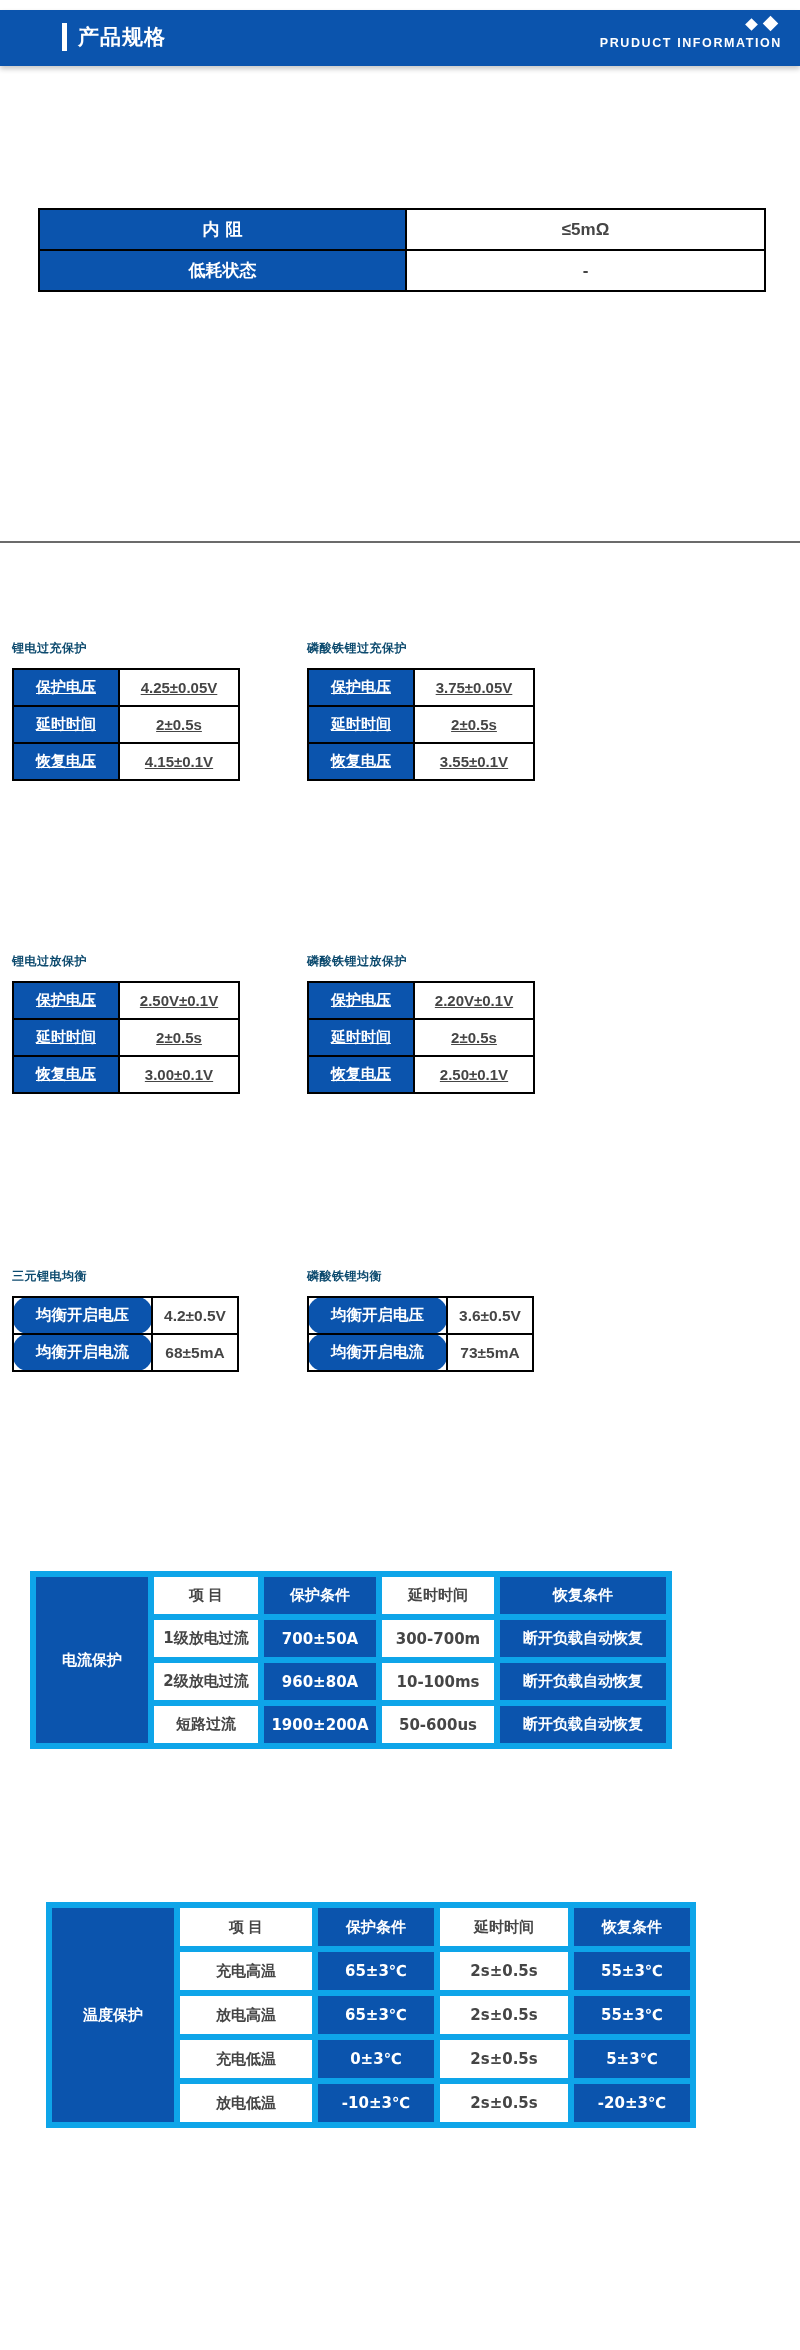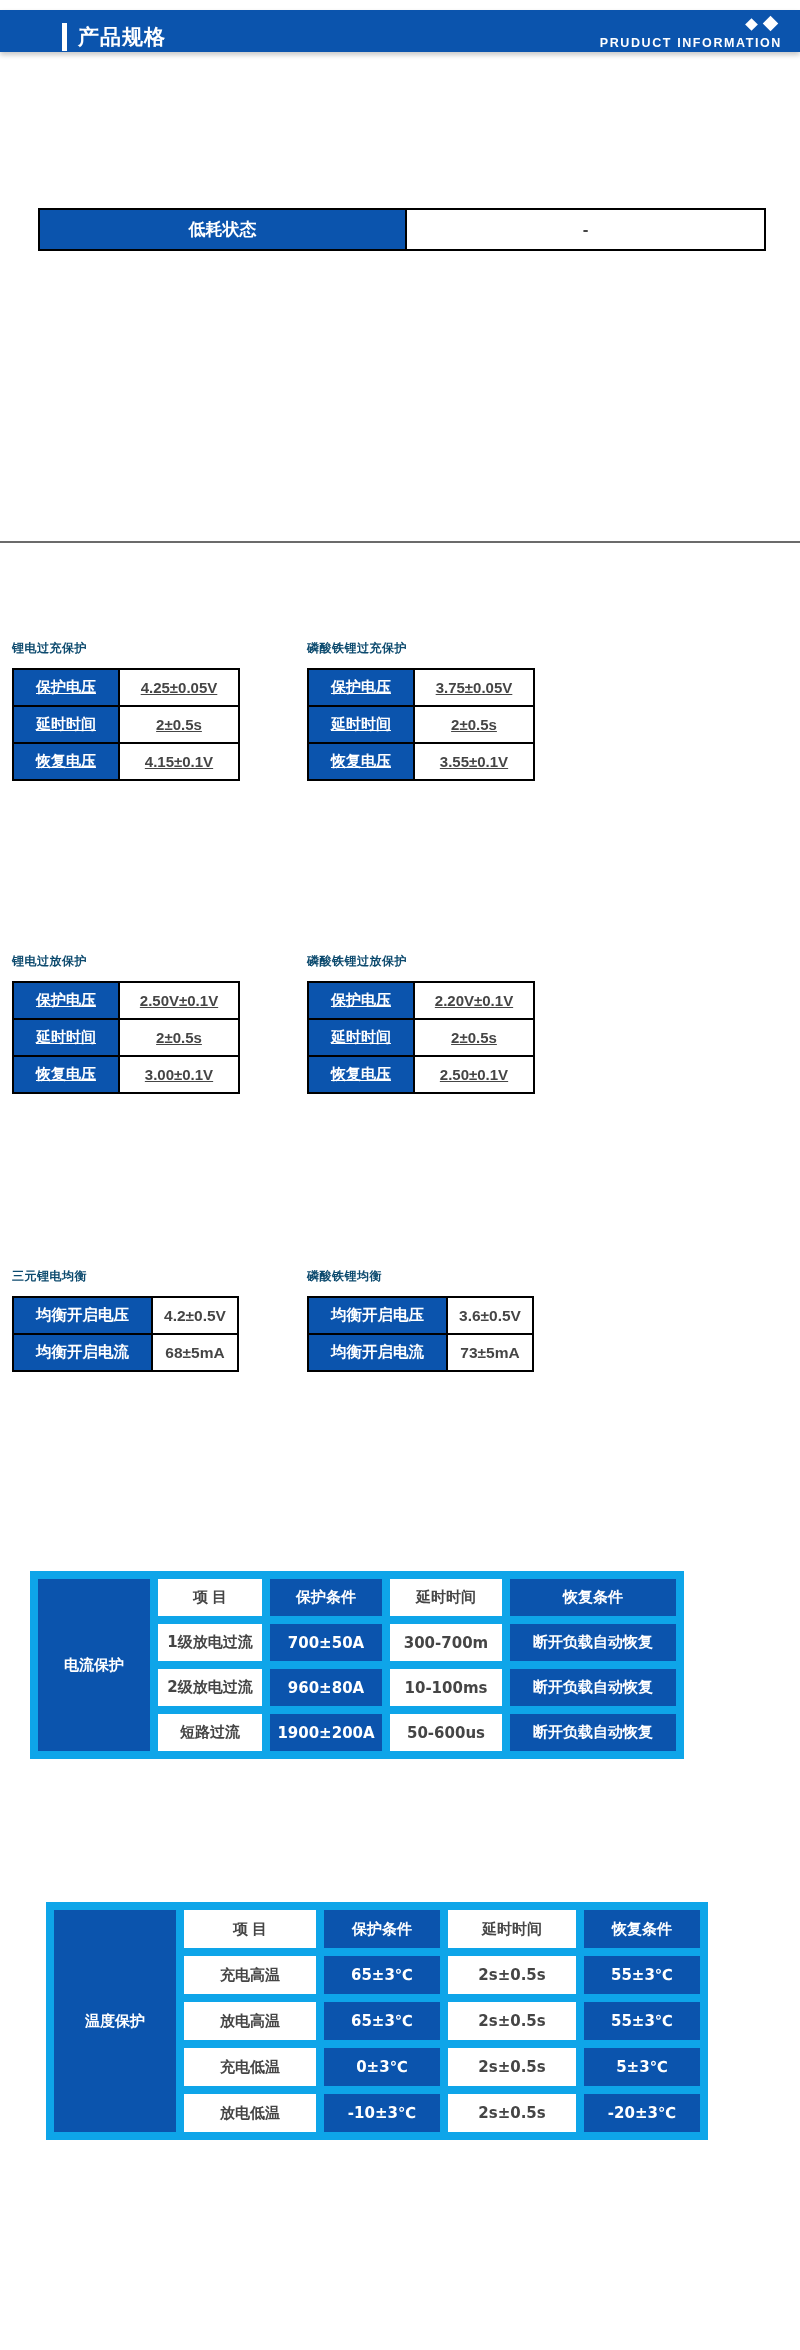--- a/index.html
+++ b/index.html
@@ -16,21 +16,21 @@
     color: #3b3b3b;
     overflow: hidden;
   }
 
   
   .header {
     position: absolute;
     left: 0;
     top: 10px;
     width: 800px;
-    height: 42px;
+    height: 56px;
     background: #0b54ad;
     box-shadow: 0 3px 5px rgba(0,0,0,0.22);
   }
   .header-title-wrap {
     position: absolute;
     left: 62px;
     top: 13px;
     display: flex;
     align-items: center;
   }
@@ -129,31 +129,31 @@
     color: #0c4a6e;
     font-family: "DejaVu Sans", "Liberation Sans", sans-serif;
     letter-spacing: 0.5px;
   }
 
   
   table.small td { height: 35px; font-size: 15px; text-decoration: underline; }
   table.small td.lbl { width: 104px; }
   table.small td.val { width: 118px; }
 
-  table.small-wide td { height: 35px; font-size: 15.5px; }
+  table.small-wide td { height: 35px; font-size: 15.5px; border-radius: 15px; }
   table.small-wide td.lbl { width: 137px; }
   table.small-wide td.val { width: 84px; }
 
   
   table.matrix {
     border-collapse: collapse;
     table-layout: fixed;
   }
   table.matrix td {
-    border: 8px solid #0ea5e9;
+    border: 6px solid #0ea5e9;
     text-align: center;
     vertical-align: middle;
     font-weight: bold;
     padding: 0 2px;
     font-size: 15px;
   }
   td.side {
     background: #0b54ad;
     color: #ffffff;
     font-size: 17px;
@@ -200,20 +200,24 @@
     <div class="diamonds">
       <span class="diamond small"></span>
       <span class="diamond"></span>
     </div>
     <div class="header-sub">PRUDUCT INFORMATION</div>
   </div>
 </div>
 
 <table class="spec abs" id="table-basic">
   <tbody>
+      <tr>
+    <td class="lbl">内 阻</td>
+    <td class="val">≤5mΩ</td>
+  </tr>
   <tr>
     <td class="lbl">低耗状态</td>
     <td class="val">-</td>
   </tr>
 </tbody>
   </table>
 
 <div class="divider"></div>
 
 <div class="caption" style="left:12px; top:640px;">锂电过充保护</div>

